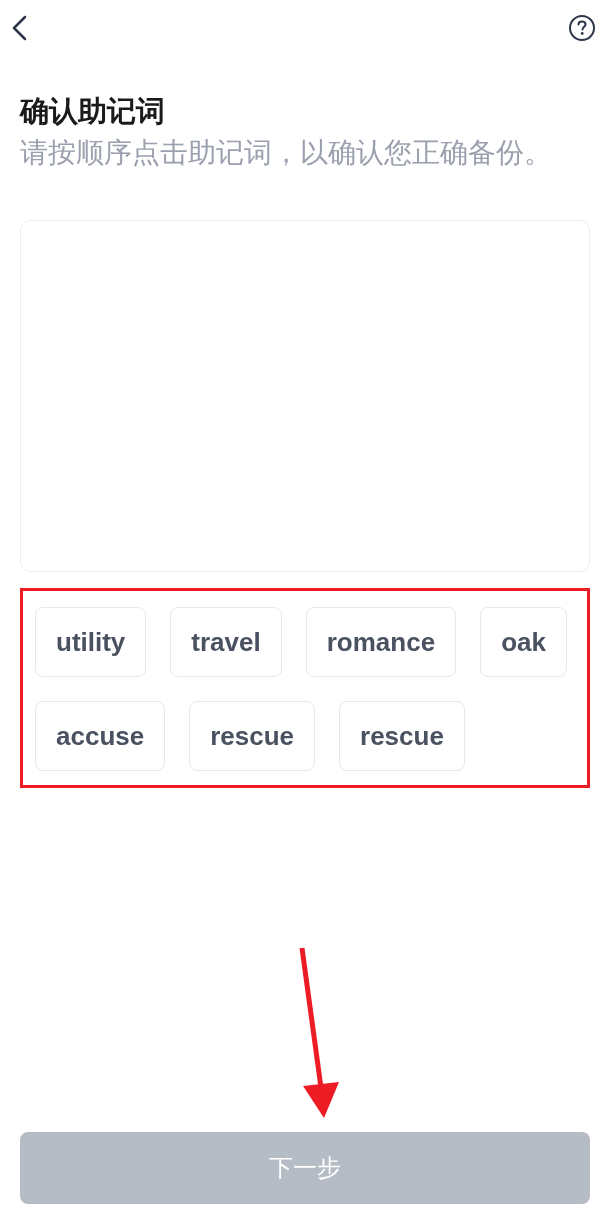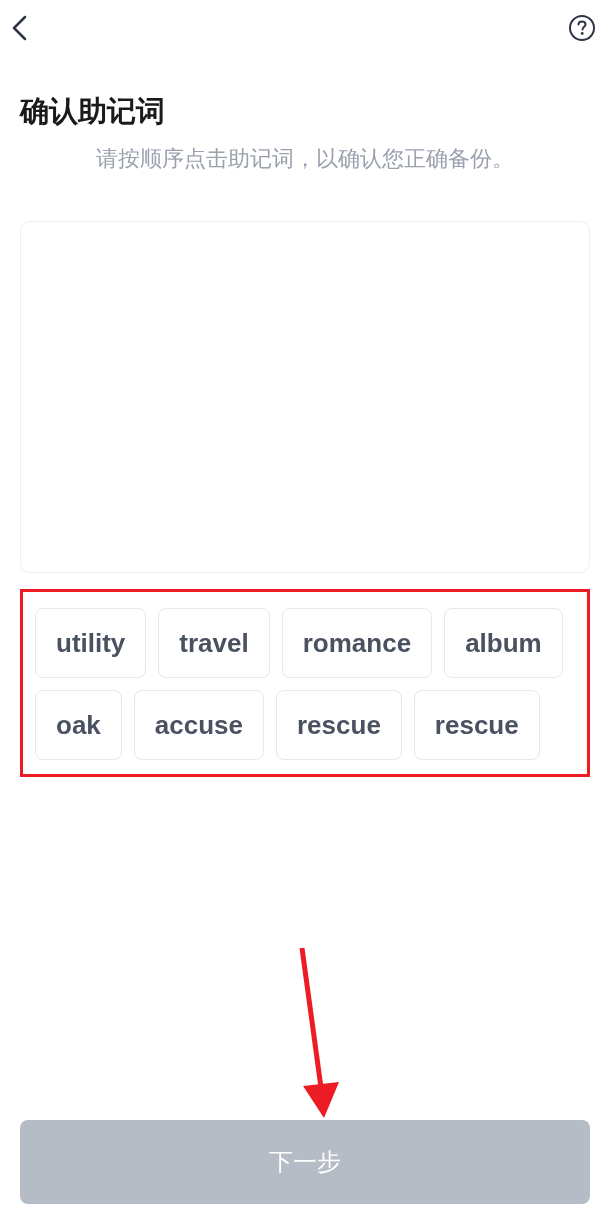--- a/index.html
+++ b/index.html
@@ -44,65 +44,63 @@
     }
     
     .content {
       padding: 36px 20px 0 20px;
     }
     
     .title {
       font-size: 29px;
       font-weight: 700;
       color: #1a1a1a;
-      margin-bottom: 10px;
     }
     
     .subtitle {
-      font-size: 22px;
+      font-size: 28px;
       color: #9aa0ad;
       line-height: 1.5;
-      text-align: center;
     }
     
     .selection-box {
       margin-top: 46px;
       border: 1px solid #edeef0;
       border-radius: 10px;
       height: 352px;
       background: #ffffff;
     }
     
     .words-container {
       margin-top: 16px;
       border: 3px solid #ed1c24;
       padding: 16px 12px 14px 12px;
       display: flex;
       flex-wrap: wrap;
-      gap: 12px;
+      gap: 24px;
     }
     
     .word-chip {
       border: 1px solid #e6e8eb;
       border-radius: 8px;
       padding: 21px 20px;
       font-size: 26px;
       font-weight: 600;
       color: #4a5160;
       cursor: pointer;
       background: #ffffff;
       line-height: 1;
     }
     
     .next-button {
       position: absolute;
       left: 20px;
       right: 20px;
       bottom: 20px;
-      height: 84px;
+      height: 72px;
       background: #b6bcc5;
       color: #ffffff;
       border: none;
       border-radius: 8px;
       font-size: 24px;
       cursor: pointer;
     }
     
     .annotation-arrow {
       position: absolute;
@@ -130,21 +128,20 @@
 <div class="content">
   <div class="title">确认助记词</div>
   <div class="subtitle">请按顺序点击助记词，以确认您正确备份。</div>
 
   <div class="selection-box"></div>
 
   <div class="words-container">
     <div class="word-chip">utility</div>
     <div class="word-chip">travel</div>
     <div class="word-chip">romance</div>
-    <div class="word-chip">album</div>
     <div class="word-chip">oak</div>
     <div class="word-chip">accuse</div>
     <div class="word-chip">rescue</div>
     <div class="word-chip">rescue</div>
   </div>
 </div>
 
 <svg class="annotation-arrow" style="left:280px; top:940px;" width="80" height="190" viewBox="0 0 80 190">
   <line x1="22" y1="8" x2="42" y2="155" stroke="#ed1c24" stroke-width="5"></line>
   <polygon points="44,178 23,146 59,142" fill="#ed1c24"></polygon>

